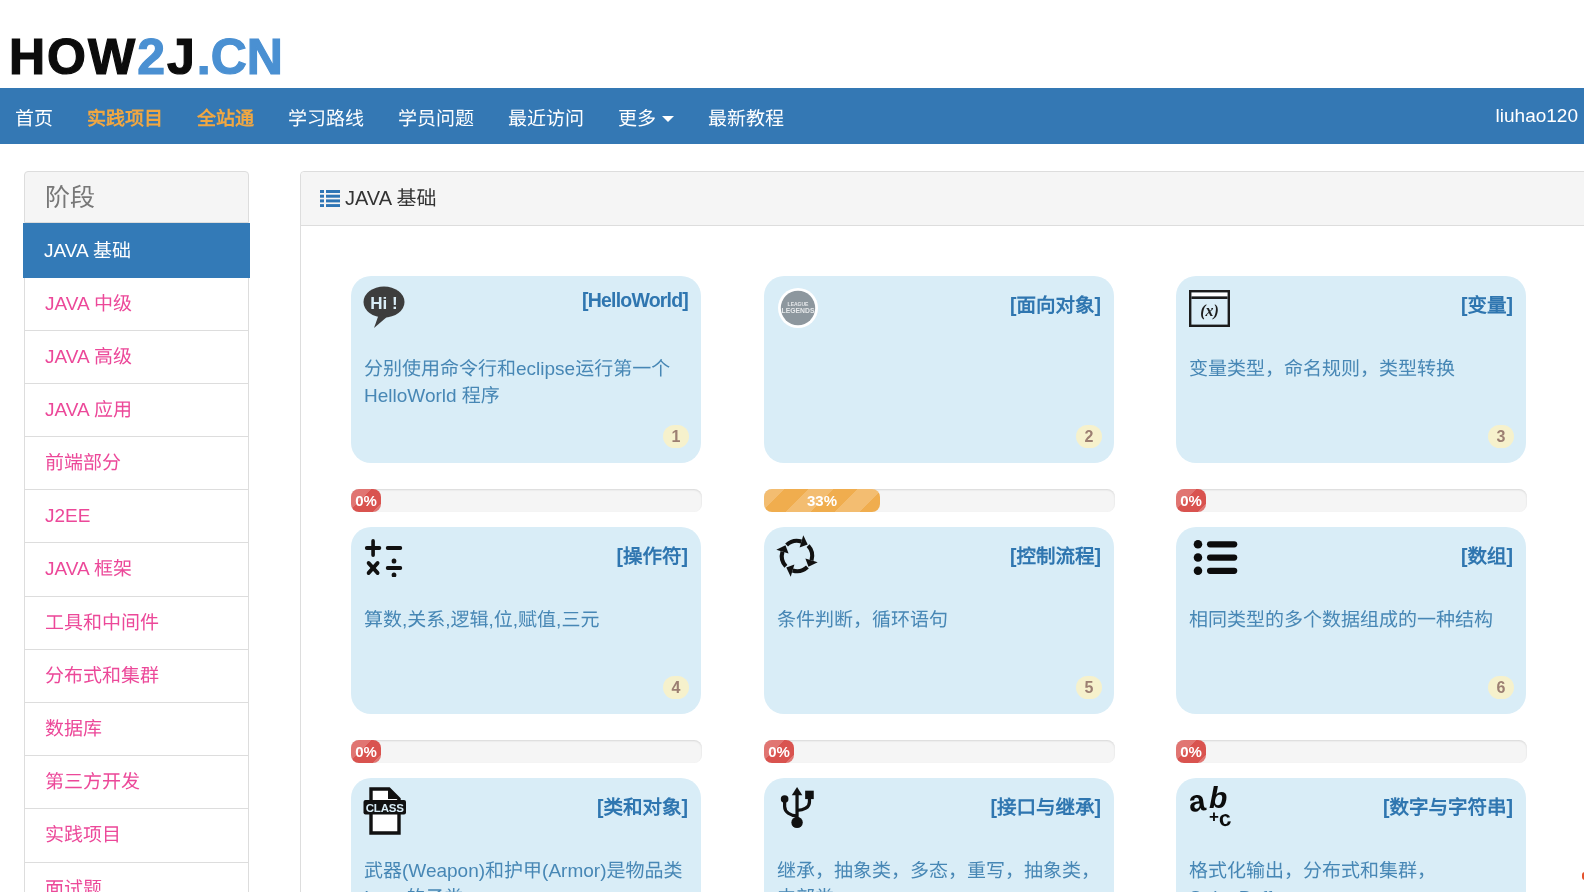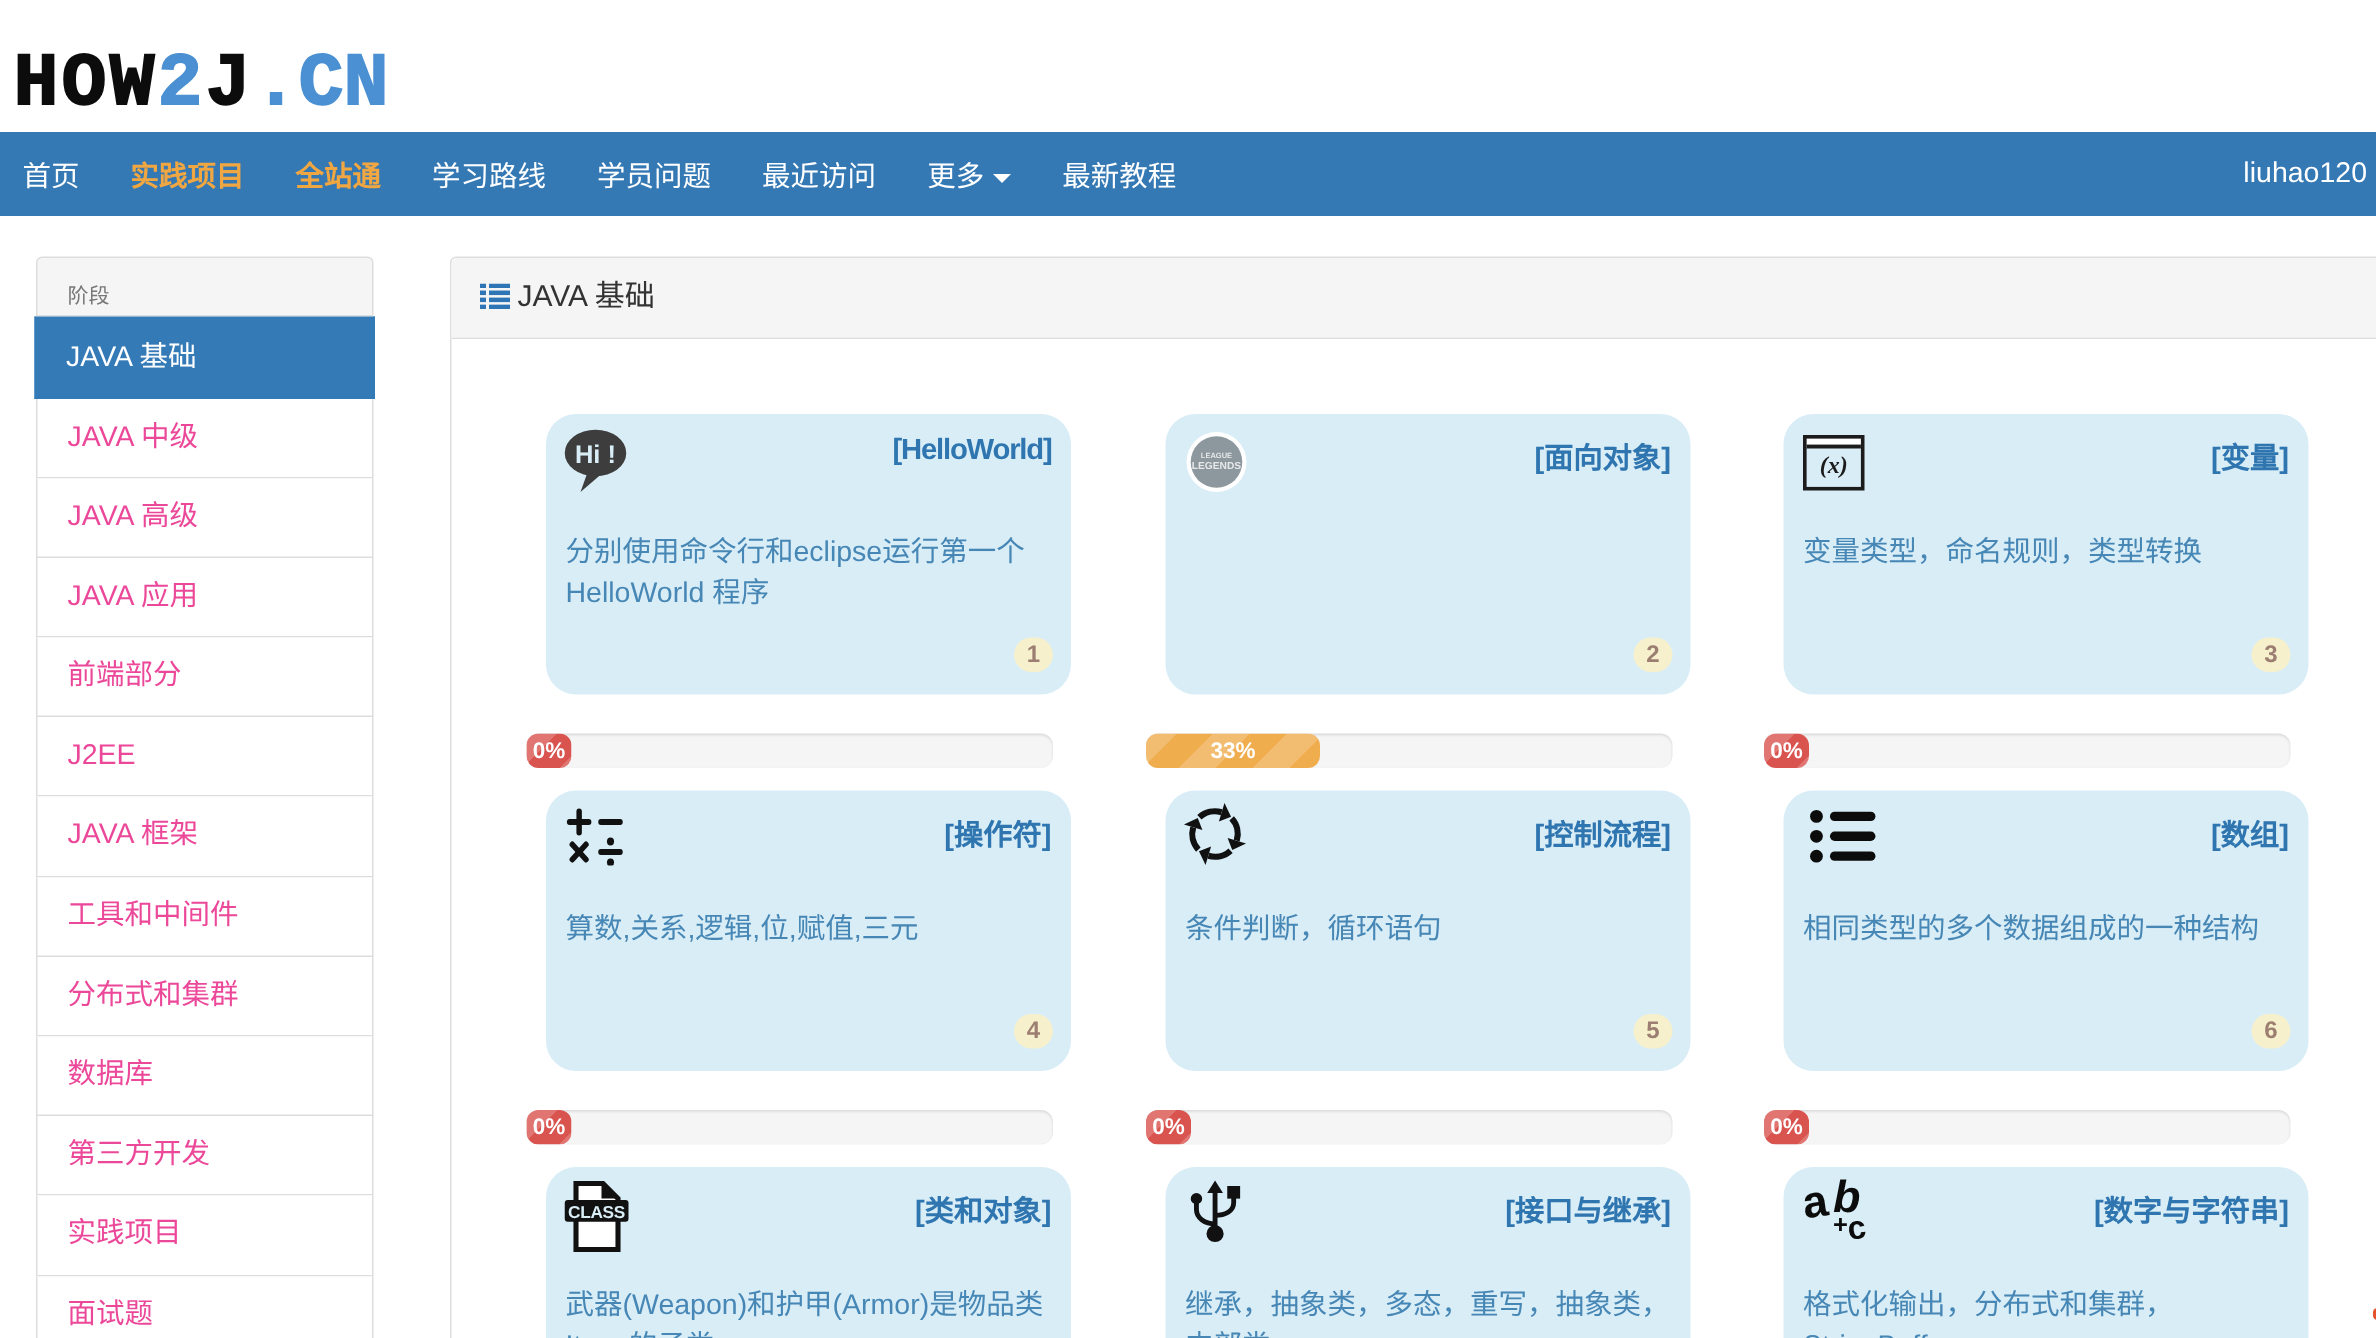--- a/index.html
+++ b/index.html
@@ -1,46 +1,46 @@
 <!DOCTYPE html>
 <html lang="zh-CN"><head>
 <meta charset="utf-8">
 <title>HOW2J.CN</title>
 <style>
 * { margin:0; padding:0; box-sizing:border-box; }
 html,body { width:1584px; height:892px; overflow:hidden; background:#fff;
   font-family:"Liberation Sans", sans-serif; }
 #logo { position:absolute; left:9px; top:28px; font-size:50px; font-weight:bold;
-  color:#0c0c0c; letter-spacing:0;font-family:Liberation Mono, monospace; -webkit-text-stroke:1.2px currentColor; }
+  color:#0c0c0c; letter-spacing:0; -webkit-text-stroke:1.2px currentColor; }
 #logo .ls2 { letter-spacing:2px; }
 #logo .b { color:#4a90d2; -webkit-text-stroke:1.2px #4a90d2; }
 #nav { position:absolute; left:0; top:88px; width:1584px; height:56px; background:#3478b4; }
 #nav ul { list-style:none; display:flex; margin-left:-2px; height:56px; align-items:center; }
 #nav li { padding:0 17px; font-size:19px; color:#fff; white-space:nowrap; }
 #nav li.o { color:#f0a742; font-weight:bold; }
 #nav .caret { display:inline-block; width:0; height:0; margin-left:6px; vertical-align:middle;
   border-left:6px solid transparent; border-right:6px solid transparent; border-top:6px solid #fff; }
 #nav .usr { position:absolute; right:6px; top:0; height:72px; line-height:56px;
   font-size:19px; color:#fff; }
 
 #side { position:absolute; left:24px; top:171px; width:225px; }
-#side .hd { height:40px; line-height:51px; background:#f5f5f5; border:1px solid #ddd;
-  border-radius:4px 4px 0 0; color:#787878; font-size:14px; padding-left:20px; }
+#side .hd { height:52px; line-height:51px; background:#f5f5f5; border:1px solid #ddd;
+  border-radius:4px 4px 0 0; color:#787878; font-size:25px; padding-left:20px; }
 #side .it { height:53.2px; line-height:52.2px; background:#fff; border:1px solid #ddd;
   border-top:none; color:#ec4899; font-size:19px; padding-left:20px; }
 #side .it.act { height:55px; line-height:55px; background:#337ab7; border-color:#337ab7;
   color:#fff; margin:-0.5px -1px 0; width:227px; }
 
 #panel { position:absolute; left:300px; top:171px; width:1306px; height:760px;
   background:#fff; border:1px solid #ddd; border-radius:4px; }
 #panel .phd { height:54px; background:#f5f5f5; border-bottom:1px solid #ddd;
   border-radius:4px 4px 0 0; font-size:20px; color:#333; line-height:53px; padding-left:19px; }
 #panel .phd svg { vertical-align:-2px; margin-right:5px; }
 
-.card { position:absolute; width:350px; height:187px; background:#d9edf7; border-radius:20px;margin-left:13px; }
+.card { position:absolute; width:350px; height:187px; background:#d9edf7; border-radius:20px; }
 .card .ttl { position:absolute; top:13px; right:13px; font-size:19.5px; font-weight:bold; color:#2f76b0; }
 .card .txt { position:absolute; top:79px; left:13px; right:8px; font-size:19px;
   line-height:27.3px; color:#4787b5; }
 .card .num { position:absolute; right:12px; bottom:15px; width:26px; height:23px;
   border-radius:12px; background:#f6f1cc; color:#9c7f72; font-weight:bold; font-size:16px;
   line-height:23px; text-align:center; }
 .card .ico { position:absolute; top:10px; left:13px; }
 
 .pg { position:absolute; width:351px; height:23px; background:#f5f5f5; border-radius:8px;
   box-shadow: inset 0 1px 2px rgba(0,0,0,.12); }

